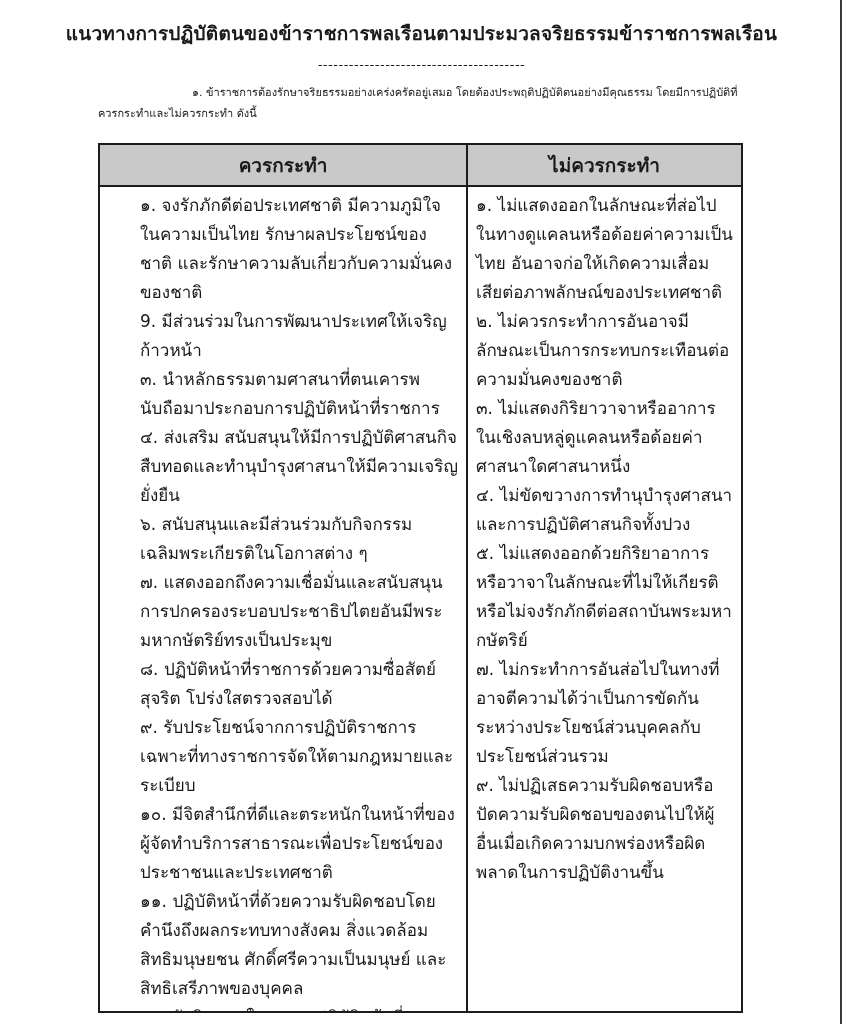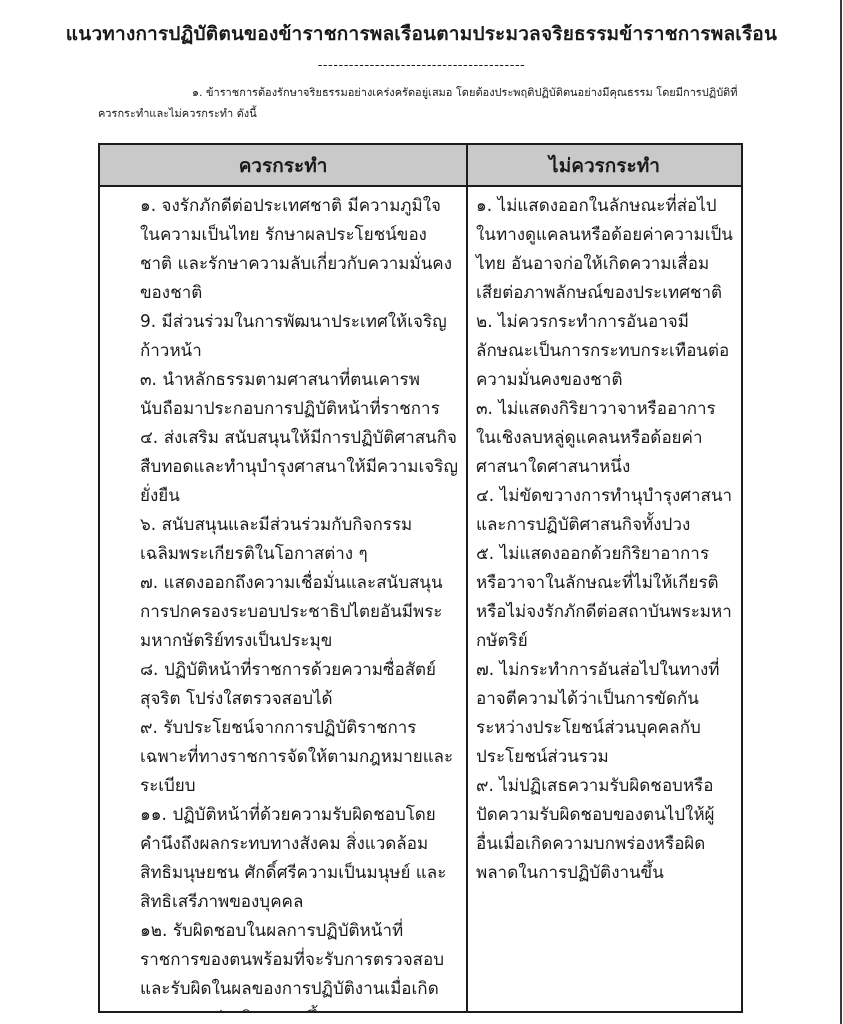--- a/index.html
+++ b/index.html
@@ -104,20 +104,21 @@
   <div class="table-body-row">
     <div class="body-cell do">
       <div class="table-item">๑. จงรักภักดีต่อประเทศชาติ มีความภูมิใจในความเป็นไทย รักษาผลประโยชน์ของชาติ และรักษาความลับเกี่ยวกับความมั่นคงของชาติ</div>
       <div class="table-item">9. มีส่วนร่วมในการพัฒนาประเทศให้เจริญก้าวหน้า</div>
       <div class="table-item">๓. นำหลักธรรมตามศาสนาที่ตนเคารพนับถือมาประกอบการปฏิบัติหน้าที่ราชการ</div>
       <div class="table-item">๔. ส่งเสริม สนับสนุนให้มีการปฏิบัติศาสนกิจสืบทอดและทำนุบำรุงศาสนาให้มีความเจริญยั่งยืน</div>
       <div class="table-item">๖. สนับสนุนและมีส่วนร่วมกับกิจกรรมเฉลิมพระเกียรติในโอกาสต่าง ๆ</div>
       <div class="table-item">๗. แสดงออกถึงความเชื่อมั่นและสนับสนุนการปกครองระบอบประชาธิปไตยอันมีพระมหากษัตริย์ทรงเป็นประมุข</div>
       <div class="table-item">๘. ปฏิบัติหน้าที่ราชการด้วยความซื่อสัตย์สุจริต โปร่งใสตรวจสอบได้</div>
       <div class="table-item">๙. รับประโยชน์จากการปฏิบัติราชการเฉพาะที่ทางราชการจัดให้ตามกฎหมายและระเบียบ</div>
+      <div class="table-item">๑๐. มีจิตสำนึกที่ดีและตระหนักในหน้าที่ของผู้จัดทำบริการสาธารณะเพื่อประโยชน์ของประชาชนและประเทศชาติ</div>
       <div class="table-item">๑๑. ปฏิบัติหน้าที่ด้วยความรับผิดชอบโดยคำนึงถึงผลกระทบทางสังคม สิ่งแวดล้อม สิทธิมนุษยชน ศักดิ์ศรีความเป็นมนุษย์ และสิทธิเสรีภาพของบุคคล</div>
       <div class="table-item">๑๒. รับผิดชอบในผลการปฏิบัติหน้าที่ราชการของตนพร้อมที่จะรับการตรวจสอบและรับผิดในผลของการปฏิบัติงานเมื่อเกิดความบกพร่องผิดพลาดขึ้น</div>
     </div>
     <div class="body-cell dont">
       <div class="table-item">๑. ไม่แสดงออกในลักษณะที่ส่อไปในทางดูแคลนหรือด้อยค่าความเป็นไทย อันอาจก่อให้เกิดความเสื่อมเสียต่อภาพลักษณ์ของประเทศชาติ</div>
       <div class="table-item">๒. ไม่ควรกระทำการอันอาจมีลักษณะเป็นการกระทบกระเทือนต่อความมั่นคงของชาติ</div>
       <div class="table-item">๓. ไม่แสดงกิริยาวาจาหรืออาการในเชิงลบหลู่ดูแคลนหรือด้อยค่าศาสนาใดศาสนาหนึ่ง</div>
       <div class="table-item">๔. ไม่ขัดขวางการทำนุบำรุงศาสนาและการปฏิบัติศาสนกิจทั้งปวง</div>
       <div class="table-item">๕. ไม่แสดงออกด้วยกิริยาอาการหรือวาจาในลักษณะที่ไม่ให้เกียรติหรือไม่จงรักภักดีต่อสถาบันพระมหากษัตริย์</div>
       <div class="table-item">๗. ไม่กระทำการอันส่อไปในทางที่อาจตีความได้ว่าเป็นการขัดกันระหว่างประโยชน์ส่วนบุคคลกับประโยชน์ส่วนรวม</div>

